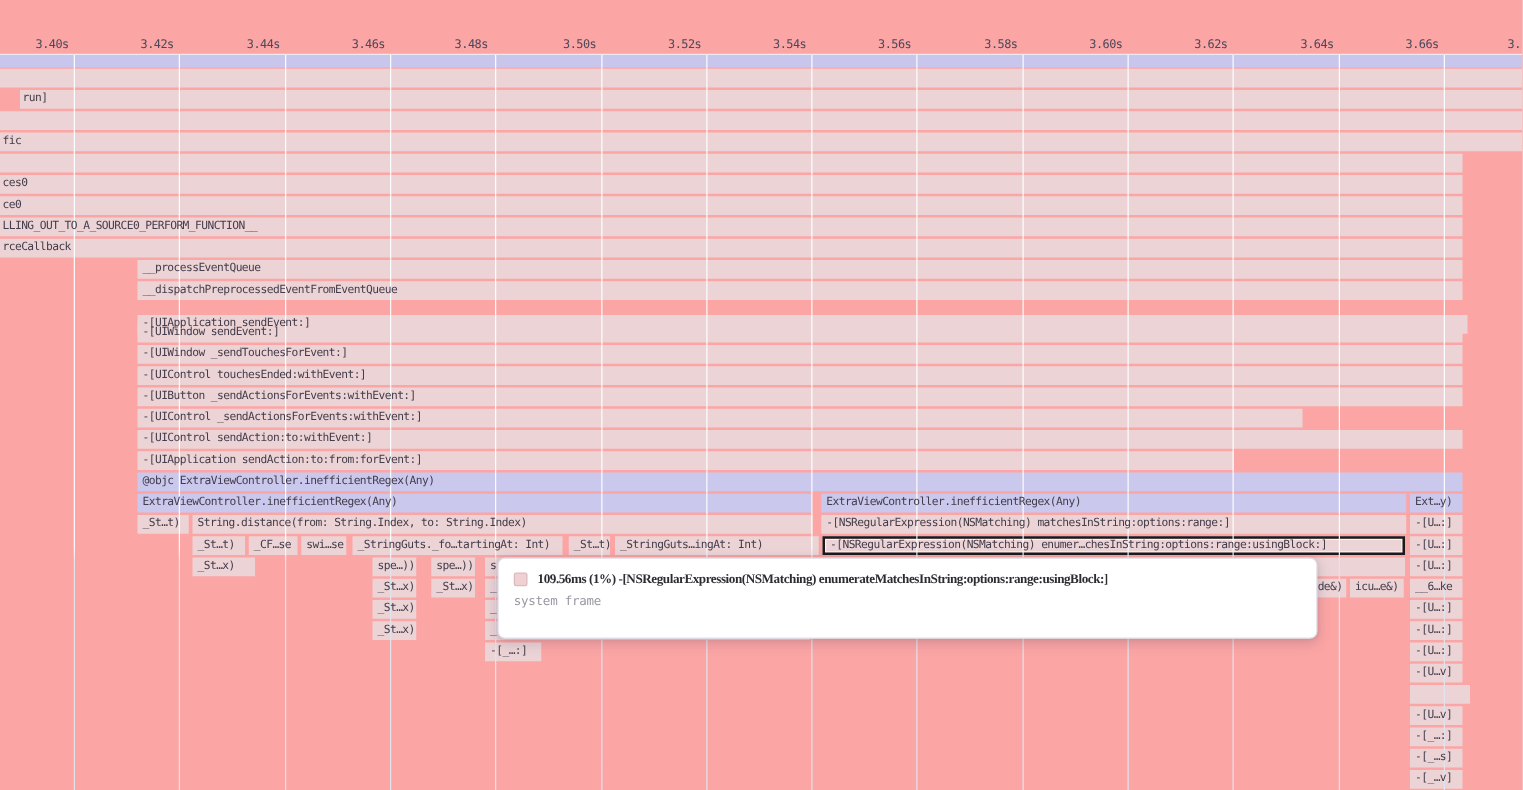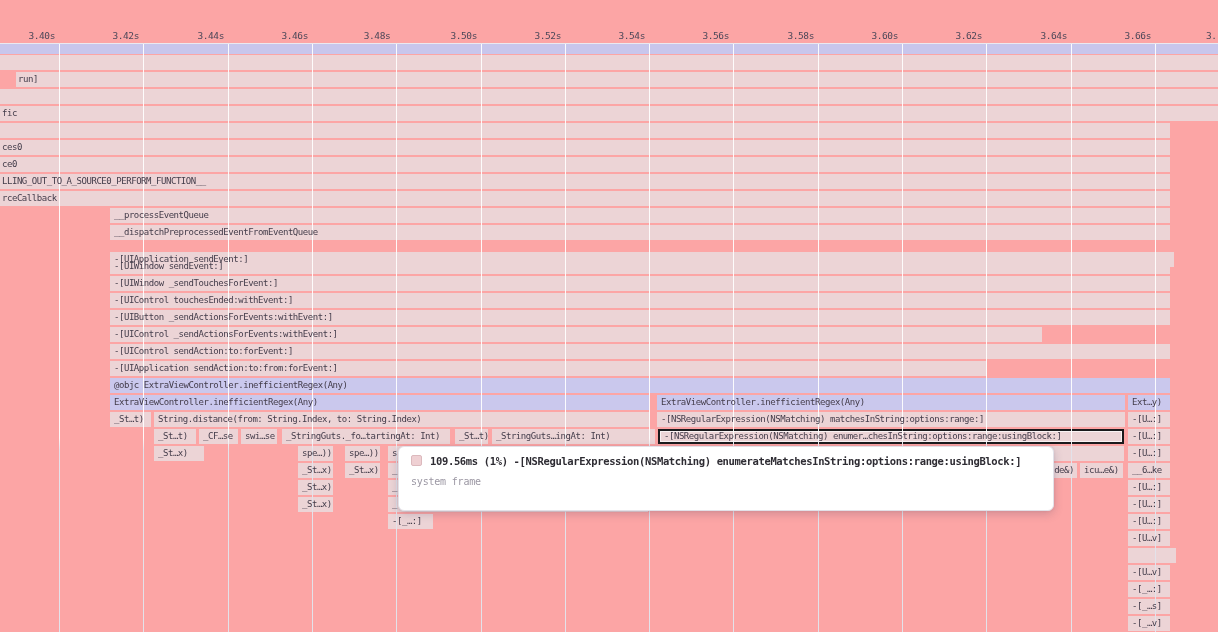--- a/index.html
+++ b/index.html
@@ -52,21 +52,21 @@
   .bar > span.t2{position:absolute;right:0;top:0;z-index:6;padding-right:3px;}
   .tooltip{
     position:absolute;z-index:10;
     background:#ffffff;
     border:1px solid #e2e1e8;
     border-radius:6px;
     box-shadow:0 3px 10px rgba(60,60,90,0.22), 0 0 3px rgba(60,60,90,0.08);
     box-sizing:border-box;
     padding:8px 12px 6px 12px;
   }
-  .tooltip-title-row{display:flex;gap:8px;height:16px;}
+  .tooltip-title-row{display:flex;align-items:center;gap:8px;height:16px;font-family:Liberation Serif, serif;}
   .swatch{
     width:11px;height:11px;border-radius:2px;flex:0 0 11px;
     background:#efd0d3;border:1px solid #dcb9bd;box-sizing:border-box;
   }
   .tooltip-title{
     font-size:10.5px;font-weight:bold;letter-spacing:-0.35px;color:#2e2c33;
     white-space:nowrap;overflow:hidden;
   }
   .tooltip-sub{
     font-size:10px;letter-spacing:-0.2px;color:#9b97a3;
@@ -107,21 +107,21 @@
       <div class="bar cut" style="left: 0px; top: 174px; width: 1170px;"><span>LLING_OUT_TO_A_SOURCE0_PERFORM_FUNCTION__</span></div>
       <div class="bar cut" style="left: 0px; top: 191px; width: 1170px;"><span>rceCallback</span></div>
       <div class="bar" style="left: 110px; top: 208px; width: 1060px;"><span>__processEventQueue</span></div>
       <div class="bar" style="left: 110px; top: 225px; width: 1060px;"><span>__dispatchPreprocessedEventFromEventQueue</span></div>
       <div class="bar" style="left: 110px; top: 252px; width: 1064px;"><span>-[UIApplication sendEvent:]</span></div>
       <div class="bar" style="left: 110px; top: 259px; width: 1060px;"><span>-[UIWindow sendEvent:]</span></div>
       <div class="bar" style="left: 110px; top: 276px; width: 1060px;"><span>-[UIWindow _sendTouchesForEvent:]</span></div>
       <div class="bar" style="left: 110px; top: 293px; width: 1060px;"><span>-[UIControl touchesEnded:withEvent:]</span></div>
       <div class="bar" style="left: 110px; top: 310px; width: 1060px;"><span>-[UIButton _sendActionsForEvents:withEvent:]</span></div>
       <div class="bar" style="left: 110px; top: 327px; width: 932px;"><span>-[UIControl _sendActionsForEvents:withEvent:]</span></div>
-      <div class="bar" style="left: 110px; top: 344px; width: 1060px;"><span>-[UIControl sendAction:to:forEvent:]</span></div>
+      <div class="bar" style="left: 110px; top: 344px; width: 1060px;"><span>-[UIControl sendAction:to:withEvent:]</span></div>
       <div class="bar" style="left: 110px; top: 361px; width: 877px;"><span>-[UIApplication sendAction:to:from:forEvent:]</span></div>
       <div class="bar lav" style="left: 110px; top: 378px; width: 1060px;"><span>@objc ExtraViewController.inefficientRegex(Any)</span></div>
       <div class="bar lav" style="left: 110px; top: 395px; width: 539px;"><span>ExtraViewController.inefficientRegex(Any)</span></div>
       <div class="bar lav" style="left: 657px; top: 395px; width: 468px;"><span>ExtraViewController.inefficientRegex(Any)</span></div>
       <div class="bar lav" style="left: 1128px; top: 395px; width: 42px;"><span>Ext…y)</span></div>
       <div class="bar" style="left: 110px; top: 412px; width: 41px;"><span>_St…t)</span></div>
       <div class="bar" style="left: 154px; top: 412px; width: 496px;"><span>String.distance(from: String.Index, to: String.Index)</span></div>
       <div class="bar" style="left: 657px; top: 412px; width: 468px;"><span>-[NSRegularExpression(NSMatching) matchesInString:options:range:]</span></div>
       <div class="bar" style="left: 1128px; top: 412px; width: 42px;"><span>-[U…:]</span></div>
       <div class="bar" style="left: 154px; top: 429px; width: 42px;"><span>_St…t)</span></div>

